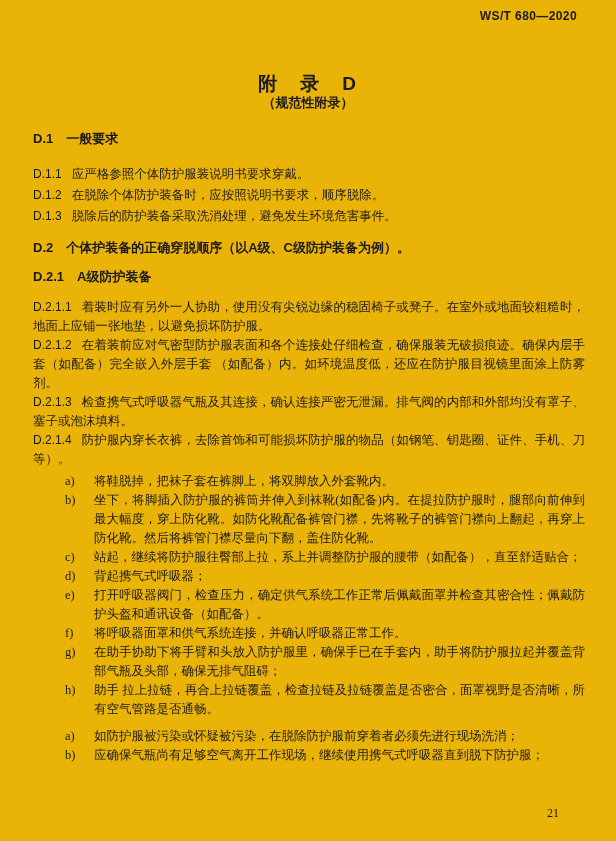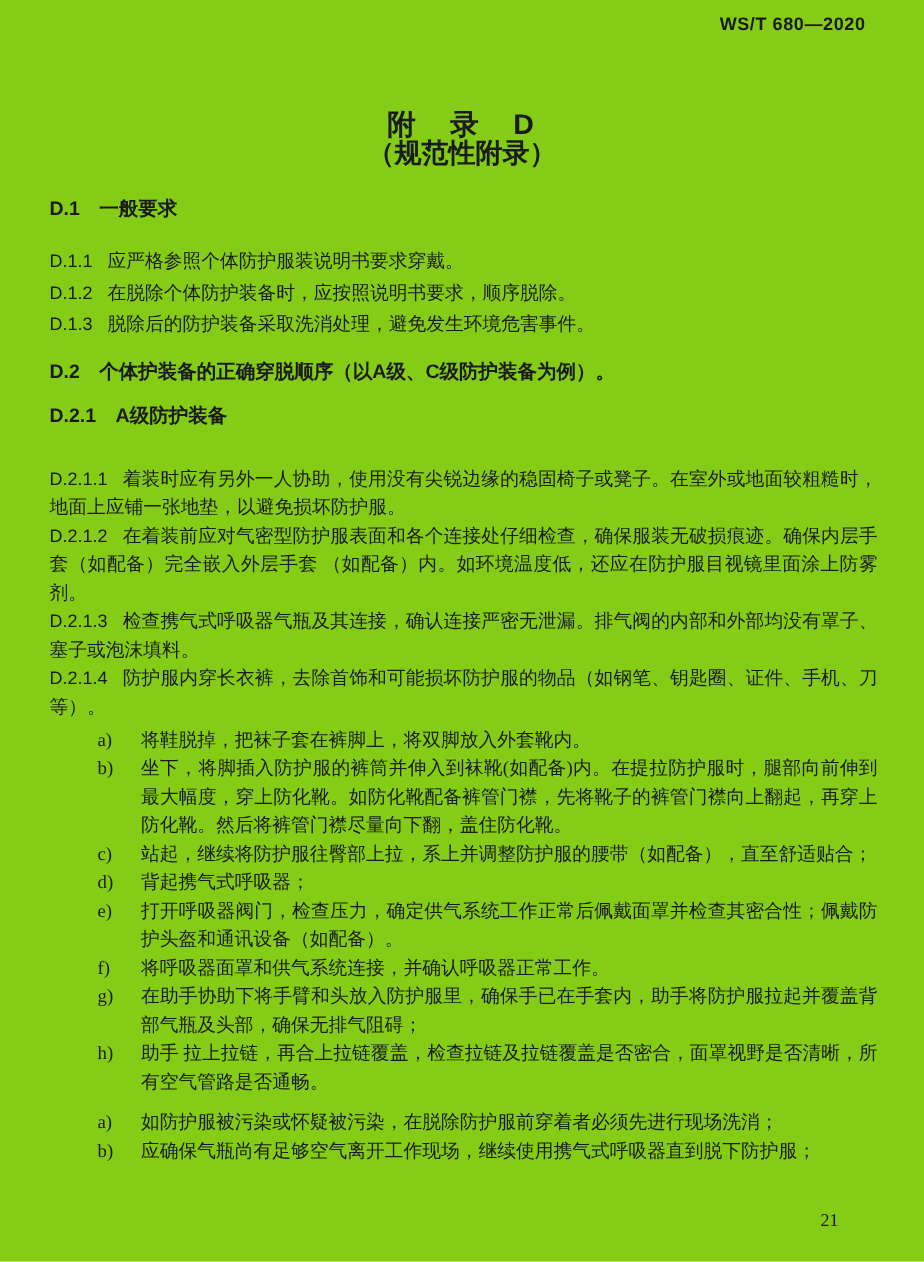--- a/index.html
+++ b/index.html
@@ -1,56 +1,56 @@
 <!DOCTYPE html>
 <html><head>
 <meta charset="utf-8">
 <style>
   html,body{margin:0;padding:0;background:#e9e9e9;}
   .page{
     position:relative;
     width:616px;height:841px;
     margin:0 auto;
-    background:#84cc16;
+    background:#eab308;
     color:#1b1b1b;
     overflow:hidden;
     font-family:"Liberation Serif", serif;
   }
   .doc-code{
     position:absolute;top:9px;right:39px;
     font-family:"Liberation Sans", sans-serif;
     font-size:12px;font-weight:700;letter-spacing:0.4px;
   }
   .titles{
     padding-top:74px;
     text-align:center;
     font-family:"Liberation Sans", sans-serif;
     font-weight:700;
   }
   .t1{font-size:19px;line-height:19px;letter-spacing:2px;}
-  .t2{font-size:18px;line-height:19px;text-align:center;}
+  .t2{font-size:13px;line-height:19px;text-align:center;}
   .t3{font-size:14.5px;line-height:21px;}
   .content{margin:17px 31px 0 33px;}
   .sec-heading{
     font-family:"Liberation Sans", sans-serif;
     font-weight:700;font-size:13px;line-height:20px;
   }
   .sec-heading .hnum{margin-right:13px;}
   .h-d1{margin-top:0;}
   .h-d2{margin-top:11px;}
   .h-d21{margin-top:9px;}
   .h-d215{margin-top:1px;}
   .h-d216{margin-top:5px;}
   .d1-items{margin-top:15px;}
   .d1-item{font-size:12.5px;line-height:21px;text-align:justify;}
   .pnum{
     font-family:"Liberation Sans", sans-serif;
     font-size:12px;margin-right:10px;white-space:nowrap;
   }
-  .paras{margin-top:23px;}
+  .paras{margin-top:11px;}
   .body-para{font-size:12.5px;line-height:19px;text-align:justify;margin:0;}
   .list{margin:3px 0 0 32px;}
   .list-216{margin-top:8px;}
   .li{display:flex;font-size:12.5px;line-height:19px;}
   .marker{flex:none;width:20px;}
   .litext{flex:1;margin-left:9px;text-align:justify;}
   .page-num{
     position:absolute;top:806px;left:547px;
     font-size:12px;font-family:"Liberation Serif", serif;
   }

